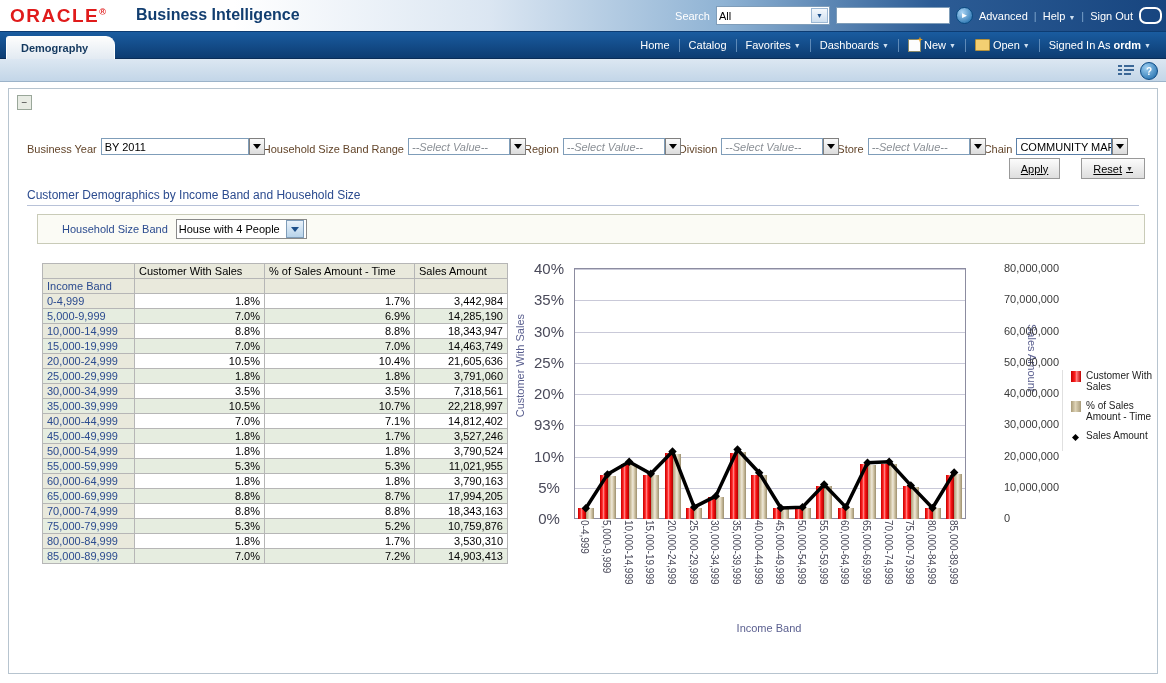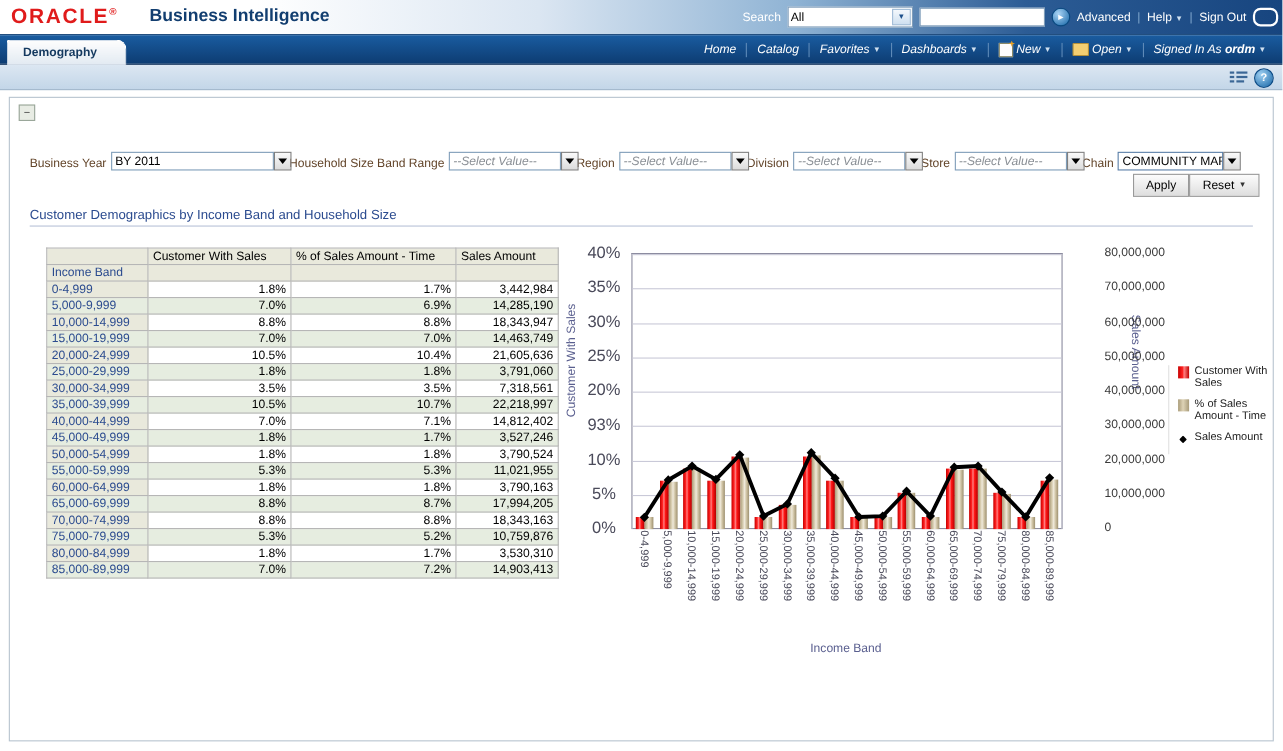--- a/index.html
+++ b/index.html
@@ -63,21 +63,21 @@
     padding:0 26px 0 14px;
     background:linear-gradient(to bottom,#fdfdfd,#e2eaf2);
     border-top-left-radius:3px;border-top-right-radius:9px;
     border:1px solid #ffffff;border-bottom:none;
     display:flex;align-items:center;
     font-size:11px;font-weight:bold;color:#14395f;
   }
   .nav-right{position:absolute;right:6px;top:0;height:26px;display:flex;align-items:center;gap:0px;}
   .nav-item{
     color:#ffffff;font-size:11px;padding:0 9px;height:26px;
-    display:flex;align-items:center;gap:3px;cursor:pointer;font-style:italic;
+    display:flex;align-items:center;gap:3px;cursor:pointer;
   }
   .nav-div{width:1px;height:13px;background:#5e8ab8;}
   .caret{font-size:7px;color:#cfe0f0;}
   .newicon{width:11px;height:11px;background:#fdfdfd;border:1px solid #8a8a6a;position:relative;}
   .newicon:after{content:"";position:absolute;right:-3px;top:-3px;width:6px;height:6px;background:#e8a021;
     clip-path:polygon(50% 0,61% 39%,100% 50%,61% 61%,50% 100%,39% 61%,0 50%,39% 39%);}
   .foldericon{width:13px;height:10px;background:#f3cf72;border:1px solid #b5913a;border-radius:1px;}
   .boldname{font-weight:bold;}
   
   .toolstrip{
@@ -116,21 +116,21 @@
     box-sizing:border-box;
   }
   .dd .val{color:#000;white-space:nowrap;overflow:hidden;}
   .dd .val.placeholder{color:#8a8f95;font-style:italic;}
   .dd .btn{
     position:absolute;right:-17px;top:-1px;width:16px;height:17px;
     background:linear-gradient(#fafafa,#dcdcdc);border:1px solid #808080;
     display:flex;align-items:center;justify-content:center;box-sizing:border-box;
   }
   .dd .btn span{width:0;height:0;border-left:4px solid transparent;border-right:4px solid transparent;border-top:5px solid #000;}
-  .btn-row{position:absolute;right:12px;top:48px;display:flex;gap:0;}
+  .btn-row{position:absolute;right:12px;top:48px;display:flex;gap:21px;text-decoration:underline;}
   .gbtn{
     height:19px;padding:0 11px;font-size:11px;
     background:linear-gradient(#fcfcfc,#dedede);border:1px solid #999;
     display:flex;align-items:center;gap:4px;color:#000;
   }
   .report-title{
     margin:2px 0 0 18px;font-size:12px;font-weight:normal;color:#2b4b8f;
     padding-bottom:3px;border-bottom:1px solid #b8c2d8;width:1112px;
   }
   .hsb-panel{
@@ -370,20 +370,29 @@
       <div class="gbtn">Apply</div>
       <div class="gbtn">
           <span>Reset</span>
           <span class="caret" style="color:#333">▼</span>
         </div>
     </div>
   </div>
 
   <div class="report-title">Customer Demographics by Income Band and Household Size</div>
 
+  <div class="hsb-panel">
+    <span class="hsb-label">Household Size Band</span>
+    <div class="hsb-select">
+      <span>House with 4 People</span>
+      <span class="arrowbox">
+          <span></span>
+        </span>
+    </div>
+  </div>
 
   <div class="report-body">
 
     <table class="dtable">
       <thead>
         <tr>
           <th class="corner"></th>
           <th class="c1">Customer With Sales</th>
           <th class="c2">% of Sales Amount - Time</th>
           <th class="c3">Sales Amount</th>

